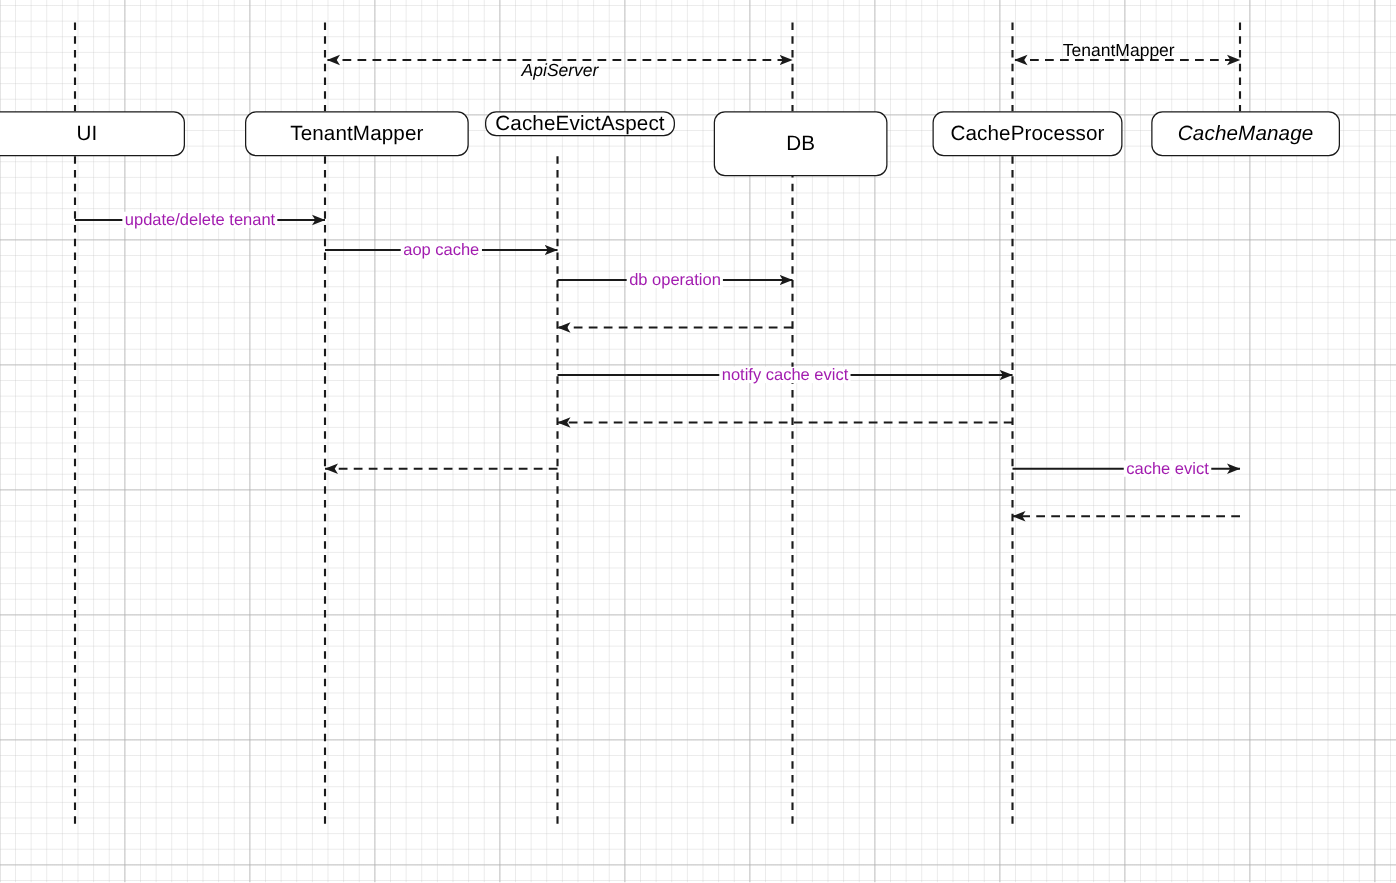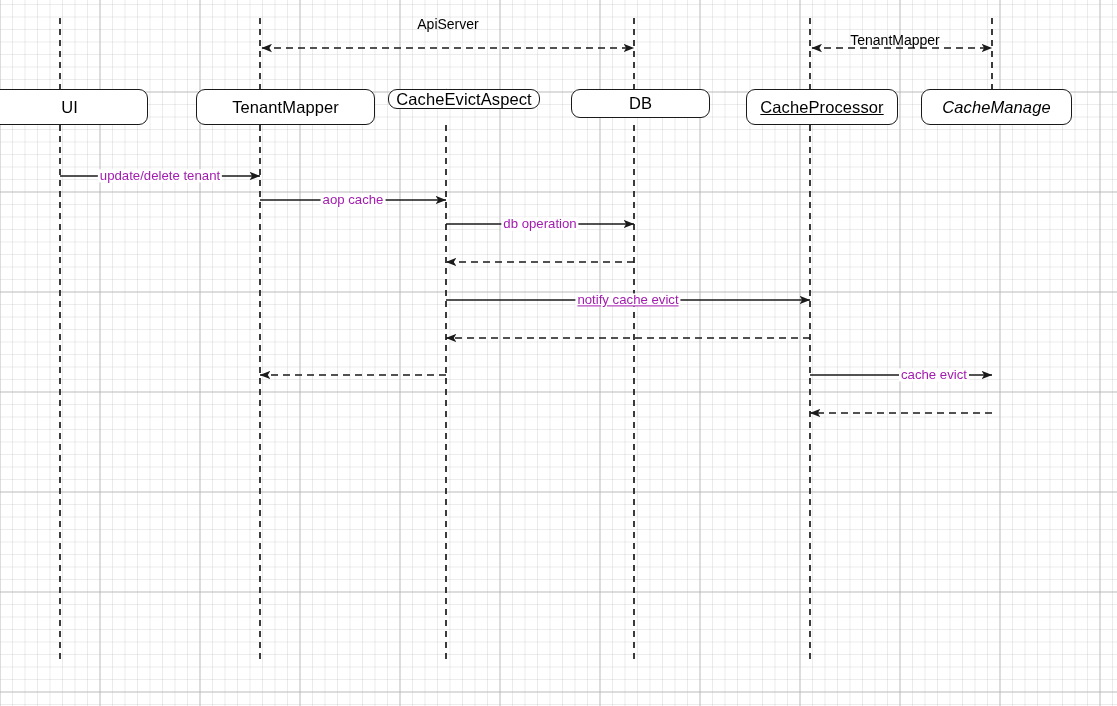--- a/index.html
+++ b/index.html
@@ -121,32 +121,32 @@
   <div id="boxes-layer">
       <div class="lifeline-box" style="left: -9px; top: 89px; width: 157px; height: 36px;">
         <span>UI</span>
       </div>
       <div class="lifeline-box" style="left: 196px; top: 89px; width: 179px; height: 36px;">
         <span>TenantMapper</span>
       </div>
       <div class="lifeline-box" style="left: 388px; top: 89px; width: 152px; height: 20px;">
         <span>CacheEvictAspect</span>
       </div>
-      <div class="lifeline-box" style="left: 571px; top: 89px; width: 139px; height: 29px;">
+      <div class="lifeline-box" style="left: 571px; top: 89px; width: 139px; height: 52px;">
         <span>DB</span>
       </div>
-      <div class="lifeline-box" style="left: 746px; top: 89px; width: 152px; height: 36px; text-decoration: underline;">
+      <div class="lifeline-box" style="left: 746px; top: 89px; width: 152px; height: 36px;">
         <span>CacheProcessor</span>
       </div>
       <div class="lifeline-box" style="left: 921px; top: 89px; width: 151px; height: 36px; font-style: italic;">
         <span>CacheManage</span>
       </div>
     </div>
   <div id="labels-layer">
-      <div class="group-label" style="left: 448px; top: 24px;">ApiServer</div>
+      <div class="group-label" style="left: 448px; top: 56px; font-style: italic;">ApiServer</div>
       <div class="group-label" style="left: 895px; top: 40px;">TenantMapper</div>
       <div class="msg-label" style="left: 160px; top: 176px;">update/delete tenant</div>
       <div class="msg-label" style="left: 353px; top: 200px;">aop cache</div>
       <div class="msg-label" style="left: 540px; top: 224px;">db operation</div>
-      <div class="msg-label" style="left: 628px; top: 300px; text-decoration: underline;">notify cache evict</div>
+      <div class="msg-label" style="left: 628px; top: 300px;">notify cache evict</div>
       <div class="msg-label" style="left: 934px; top: 375px;">cache evict</div>
     </div>
 </div>
 
 </body></html>

